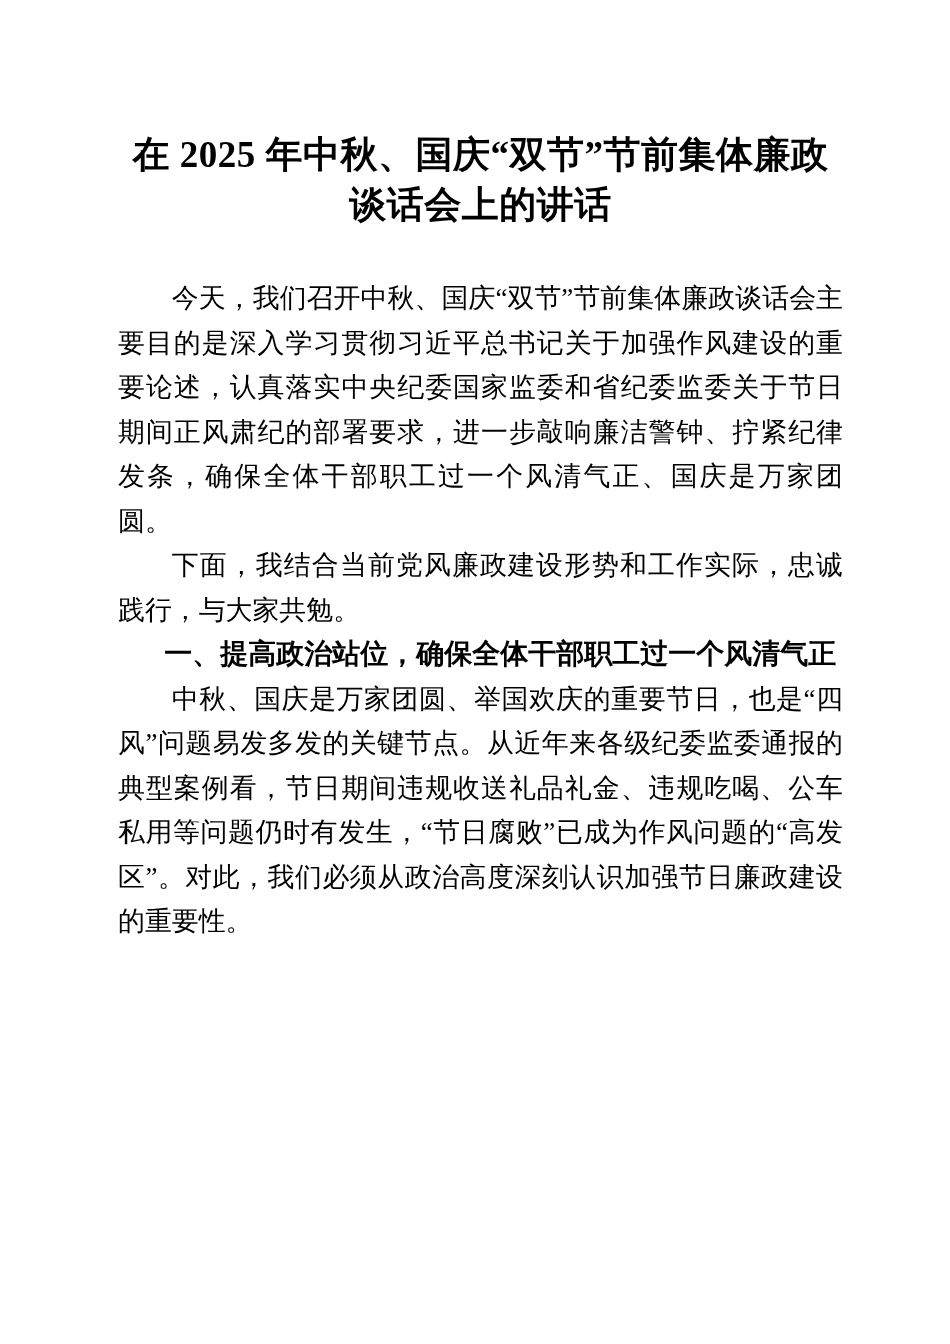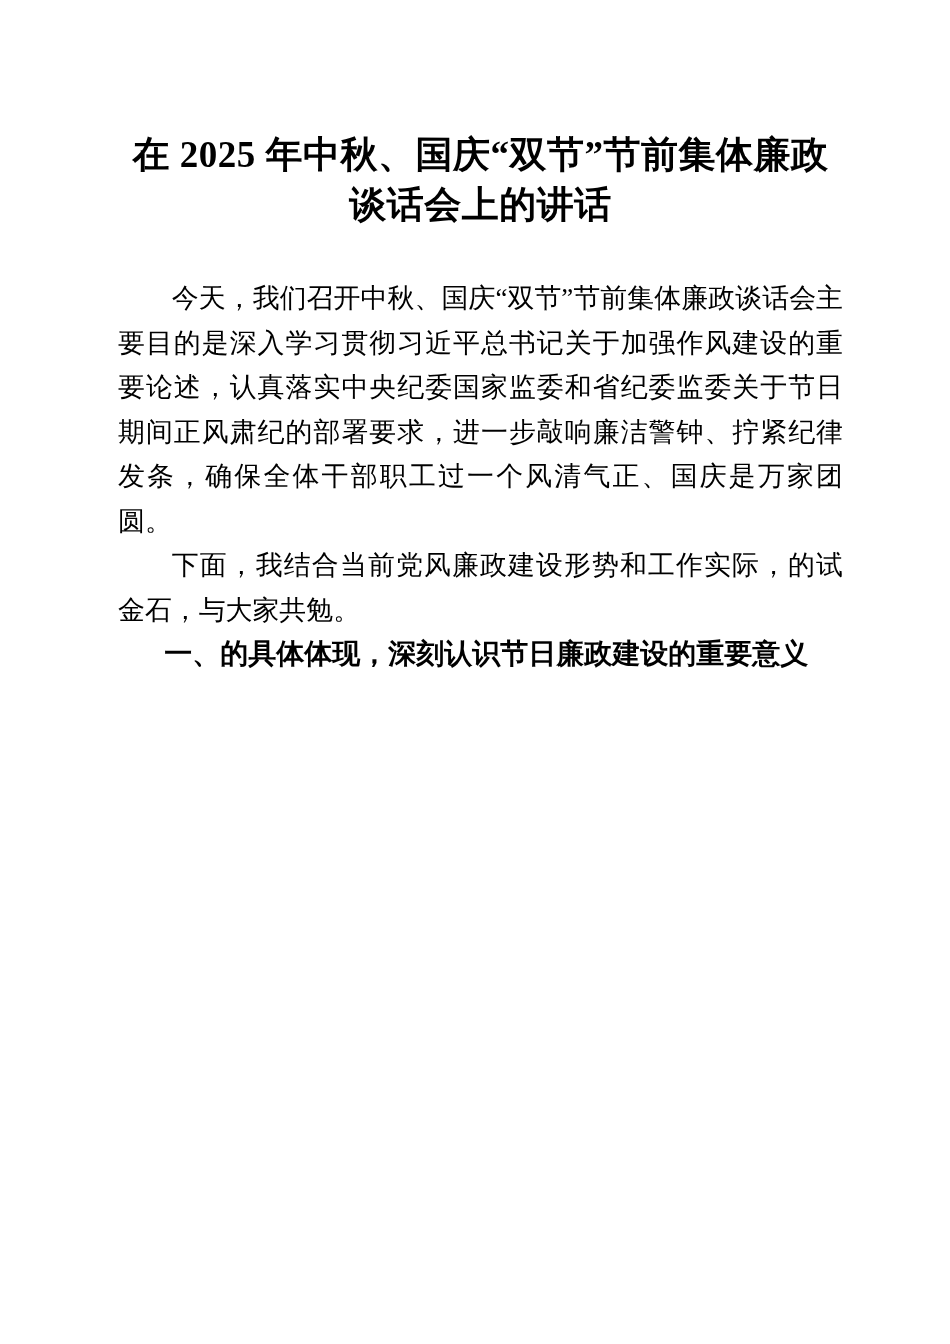--- a/index.html
+++ b/index.html
@@ -43,16 +43,17 @@
   }
 </style>
 </head>
 <body>
 
 <div class="page">
   <h1 class="doc-title">在 2025 年中秋、国庆“双节”节前集体廉政谈话会上的讲话</h1>
 
   <div class="doc-body">
     <p class="para-body">今天，我们召开中秋、国庆“双节”节前集体廉政谈话会主要目的是深入学习贯彻习近平总书记关于加强作风建设的重要论述，认真落实中央纪委国家监委和省纪委监委关于节日期间正风肃纪的部署要求，进一步敲响廉洁警钟、拧紧纪律发条，确保全体干部职工过一个风清气正、国庆是万家团圆。</p>
-    <p class="para-body">下面，我结合当前党风廉政建设形势和工作实际，的试金石，与大家共勉。</p>
-    <p class="para-heading">一、的具体体现，深刻认识节日廉政建设的重要意义</p>
+    <p class="para-body">下面，我结合当前党风廉政建设形势和工作实际，忠诚践行，与大家共勉。</p>
+    <p class="para-heading">一、提高政治站位，确保全体干部职工过一个风清气正</p>
+    <p class="para-body">中秋、国庆是万家团圆、举国欢庆的重要节日，也是“四风”问题易发多发的关键节点。从近年来各级纪委监委通报的典型案例看，节日期间违规收送礼品礼金、违规吃喝、公车私用等问题仍时有发生，“节日腐败”已成为作风问题的“高发区”。对此，我们必须从政治高度深刻认识加强节日廉政建设的重要性。</p>
   </div>
 </div>
 
 </body></html>

